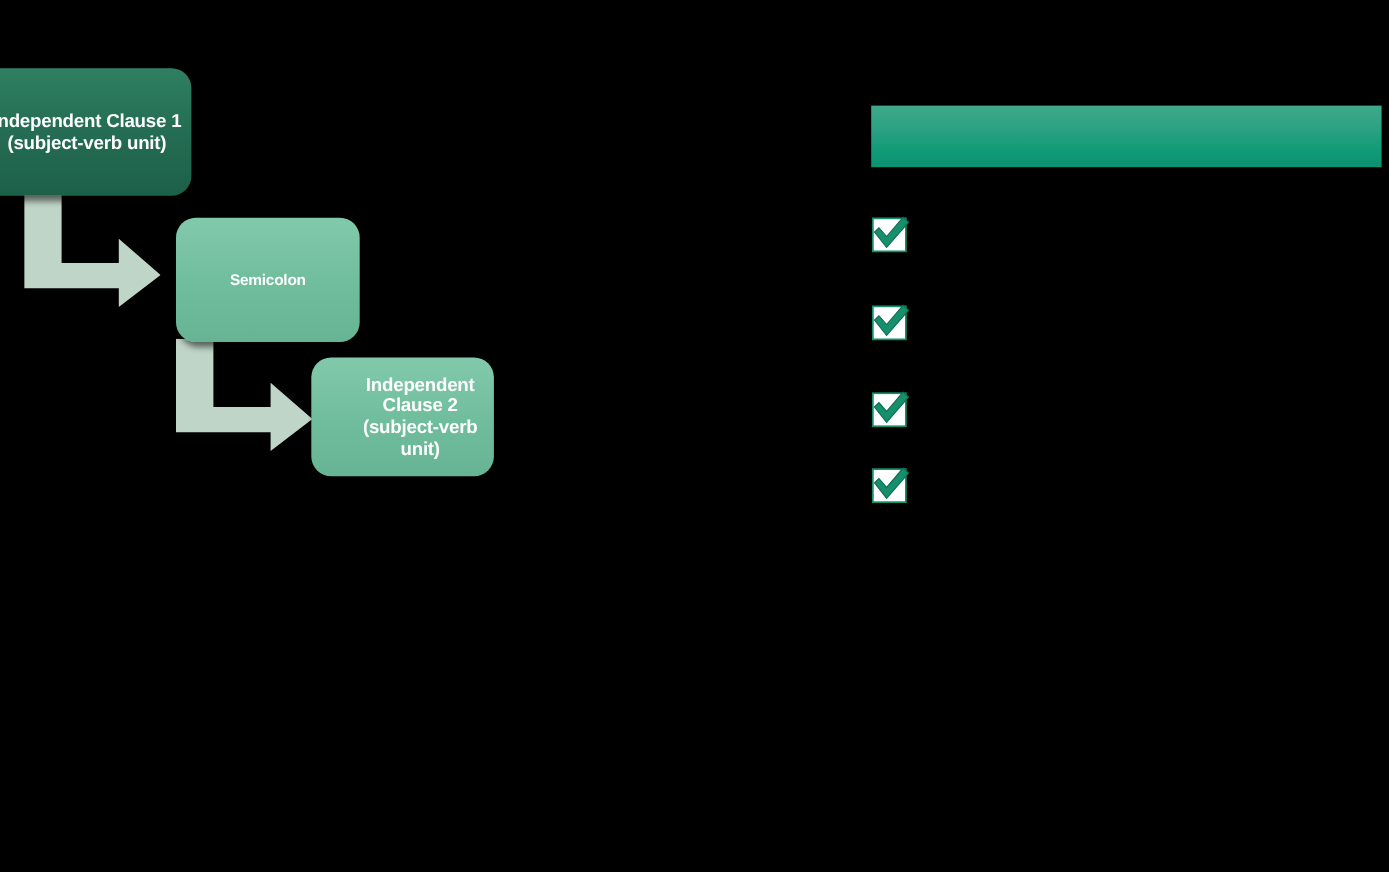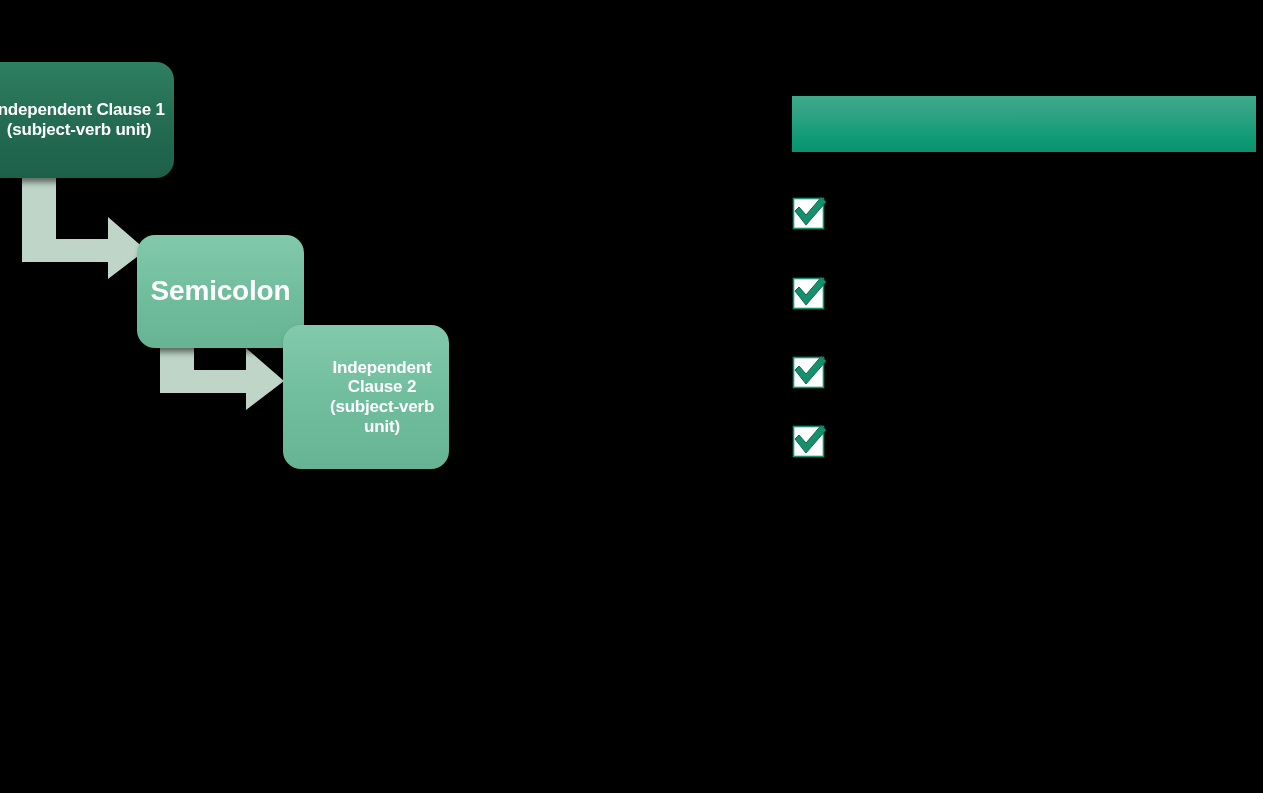--- a/index.html
+++ b/index.html
@@ -45,34 +45,33 @@
     left: -16px;
     top: 62px;
     width: 190px;
     height: 116px;
     font-size: 17px;
     background: linear-gradient(180deg, #2f7f62 0%, #236b52 55%, #1d6049 100%);
     border-radius: 0 18px 18px 0;
   }
 
   #node-semicolon {
-    left: 137px;
+    left: 160px;
     top: 198px;
     width: 167px;
     height: 113px;
-    font-size: 28px;
+    font-size: 14px;
     background: linear-gradient(180deg, #82c9ab 0%, #6fbd9d 55%, #66b494 100%);
-    margin-top: 37px;
   }
 
   #node-clause2 {
     left: 283px;
     top: 325px;
     width: 166px;
-    height: 144px;
+    height: 108px;
     font-size: 17px;
     background: linear-gradient(180deg, #82c9ab 0%, #6fbd9d 55%, #66b494 100%);
     padding-left: 40px;
   }
 
   .node-label { display: block; }
 
   
   .elbow-arrow {
     position: absolute;

